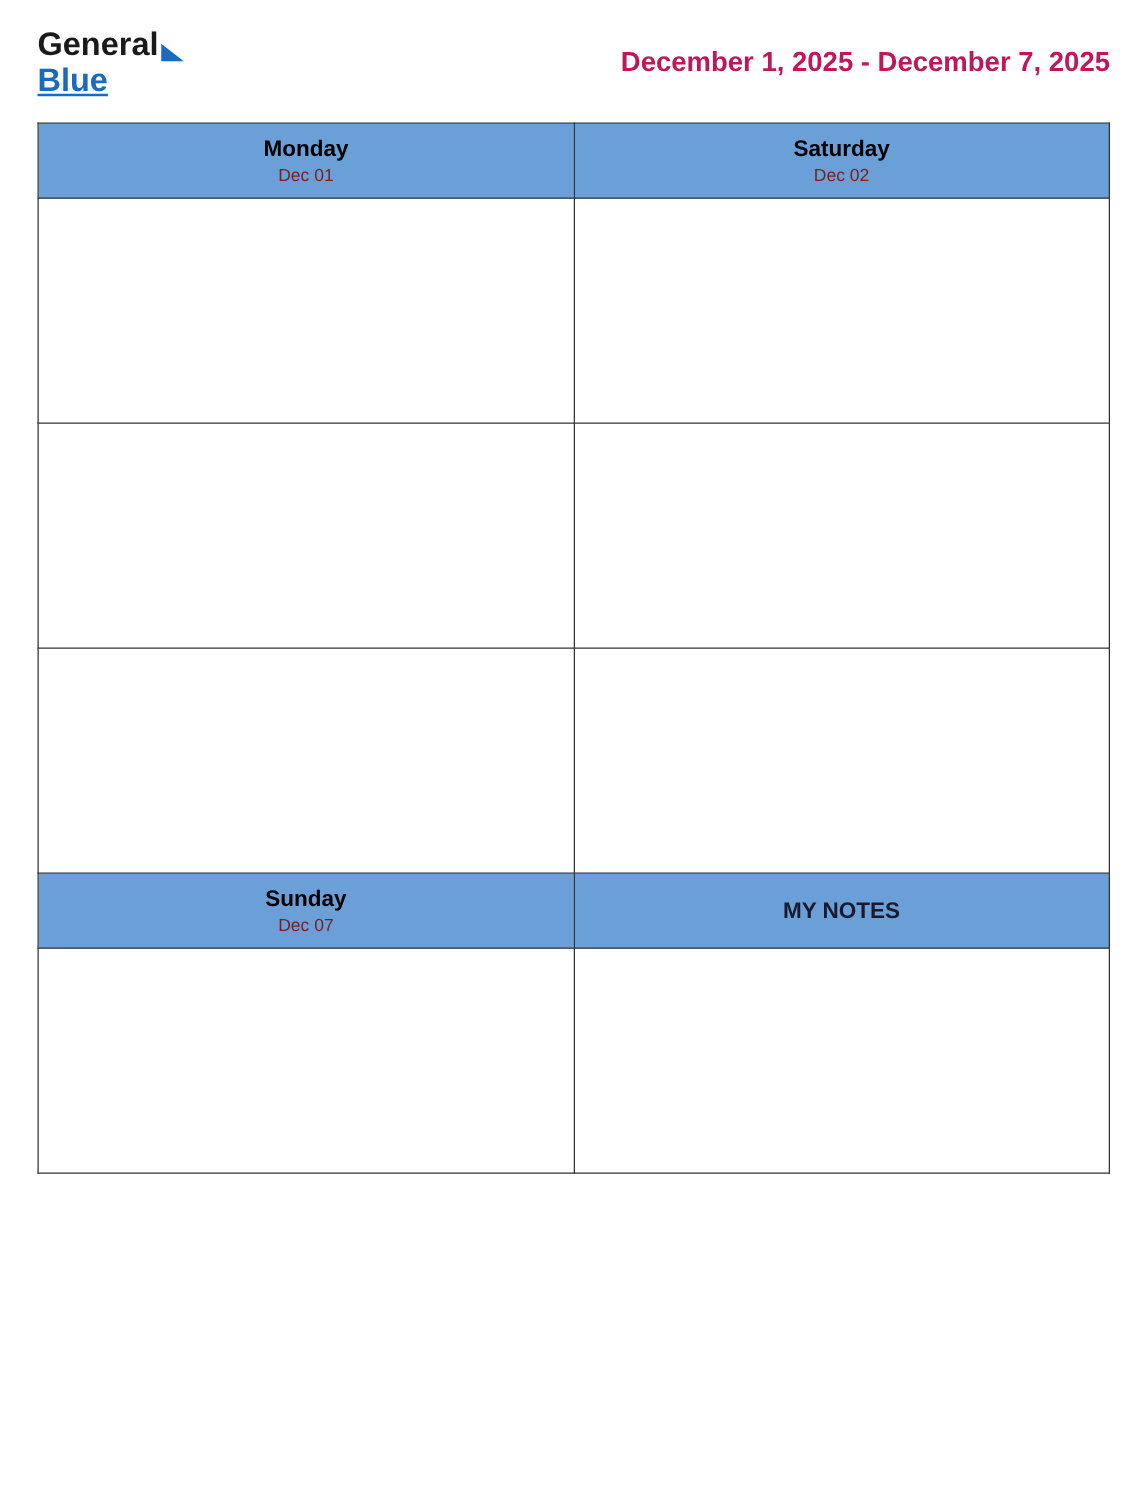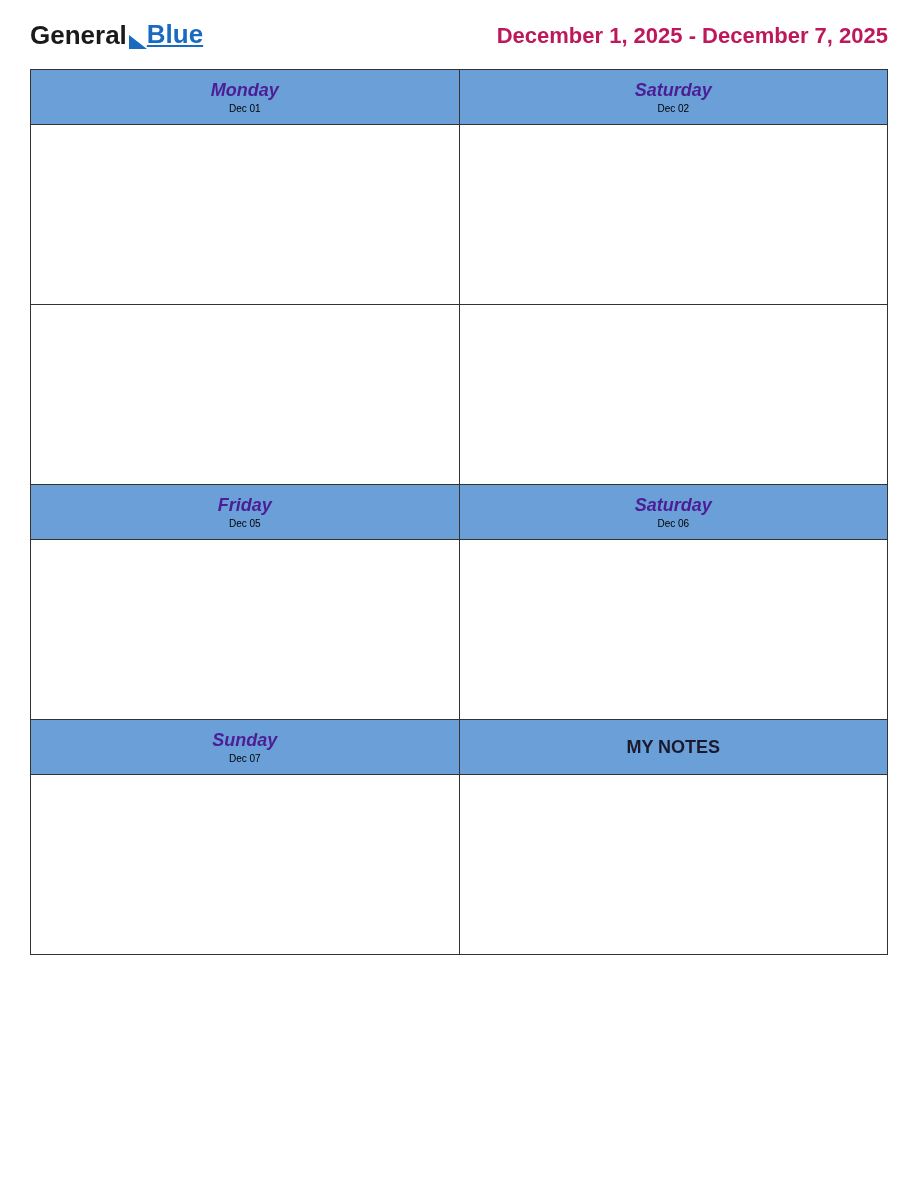--- a/index.html
+++ b/index.html
@@ -48,21 +48,21 @@
       text-decoration: underline;
     }
 
     .logo-line2 {
       display: flex;
       align-items: center;
     }
 
     .logo-wrapper {
       display: flex;
-      flex-direction: row;
+      flex-direction: column;
     }
 
     .logo-row1 {
       display: flex;
       align-items: flex-end;
     }
 
     .title-container {
       text-align: right;
     }
@@ -94,28 +94,27 @@
     .day-header {
       background-color: #6a9fd8;
       text-align: center;
       padding: 10px 8px;
       width: 50%;
     }
 
     .day-name {
       font-size: 18px;
       font-weight: bold;
-      color: #4c1d95;
-      display: block;
-      font-style: italic;
+      color: #000000;
+      display: block;
     }
 
     .day-date {
-      font-size: 10px;
-      color: #000000;
+      font-size: 14px;
+      color: #7f1d1d;
       display: block;
       margin-top: 2px;
     }
 
     .day-content {
       height: 180px;
       padding: 8px;
       vertical-align: top;
       background: #ffffff;
     }
@@ -172,30 +171,20 @@
     <td class="day-content"></td>
     <td class="day-content"></td>
   </tr>
 
 
   <tr>
     <td class="day-content"></td>
     <td class="day-content"></td>
   </tr>
 
-  <tr>
-    <td class="day-header">
-      <span class="day-name">Friday</span>
-      <span class="day-date">Dec 05</span>
-    </td>
-    <td class="day-header">
-      <span class="day-name">Saturday</span>
-      <span class="day-date">Dec 06</span>
-    </td>
-  </tr>
 
   <tr>
     <td class="day-content"></td>
     <td class="day-content"></td>
   </tr>
 
   <tr>
     <td class="day-header">
       <span class="day-name">Sunday</span>
       <span class="day-date">Dec 07</span>

